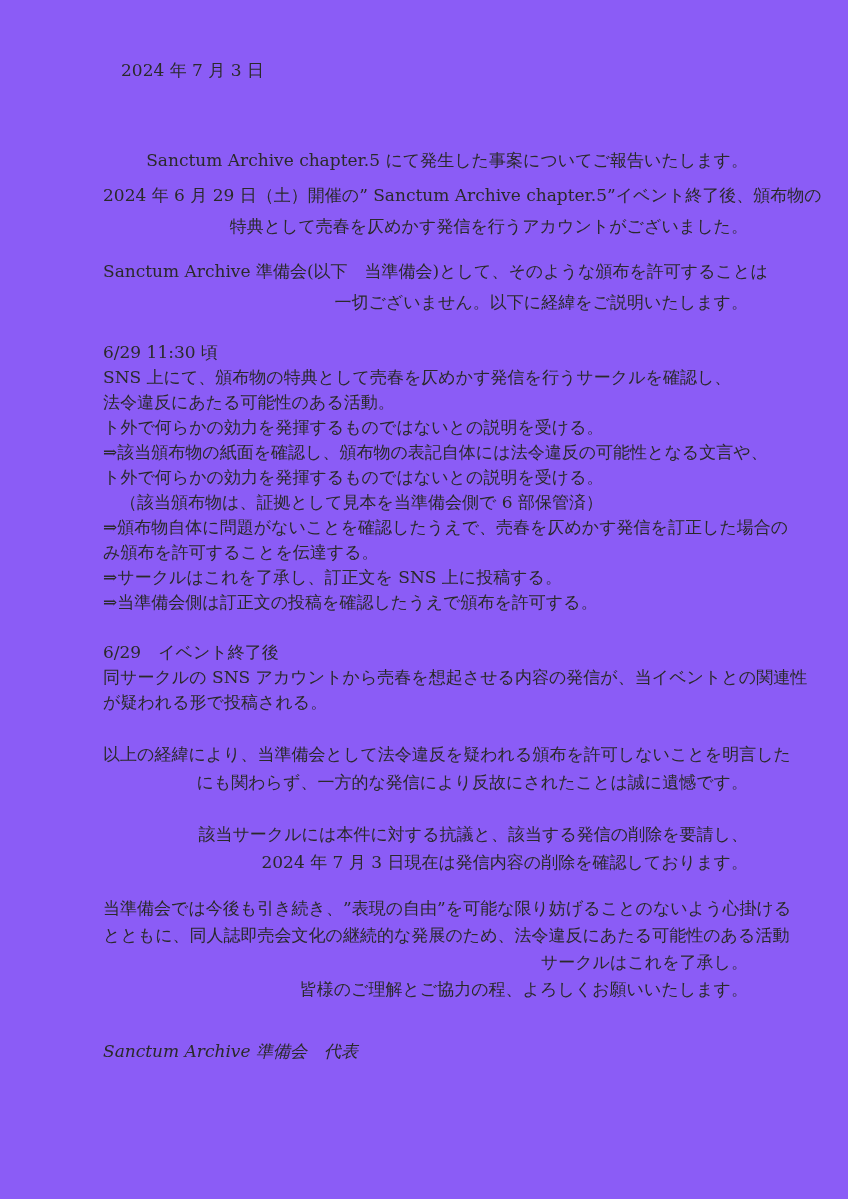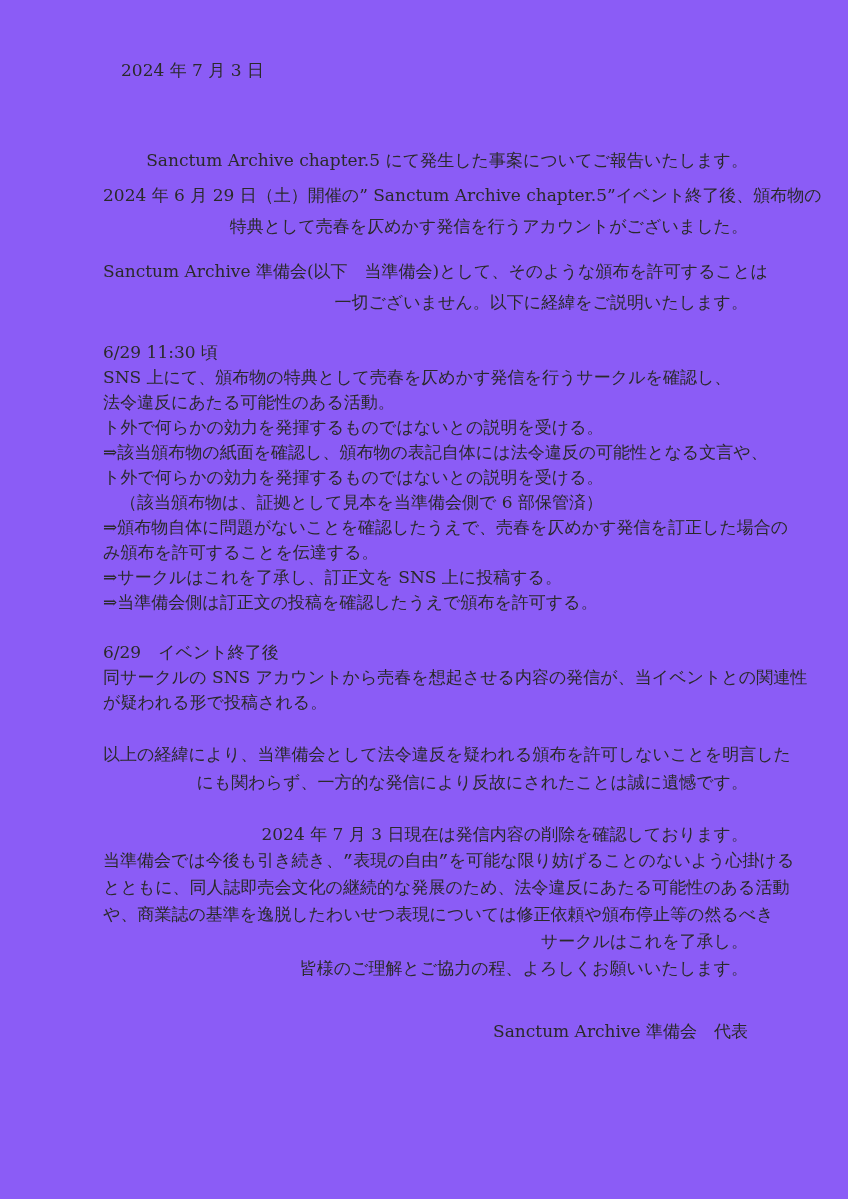--- a/index.html
+++ b/index.html
@@ -19,31 +19,31 @@
     box-sizing: border-box;
     padding: 57px 100px 0 103px;
     overflow: hidden;
   }
   .page p {
     margin: 0;
     white-space: pre;
   }
   .align-left   { text-align: left; }
   .align-center { text-align: right; }
-  .align-right  { text-align: right; }
+  .align-right  { text-align: left; font-style: italic; }
 
   .b-date     { padding-left: 18px; line-height: 26px; }
   .b-heading  { margin-top: 64px; line-height: 26px; }
   .b-p1       { margin-top: 7px; line-height: 31px; }
   .b-p2       { margin-top: 14px; line-height: 31px; }
   .b-chrono1  { margin-top: 22px; line-height: 25px; }
   .b-chrono2  { margin-top: 25px; line-height: 25px; }
   .b-c1       { margin-top: 25px; line-height: 28px; }
   .b-c2       { margin-top: 24px; line-height: 28px; }
-  .b-c3       { line-height: 27px; font-family: Liberation Mono, monospace; }
+  .b-c3       { margin-top: 19px; line-height: 27px; }
   .b-sign     { margin-top: 35px; line-height: 26px; }
 </style>
 </head>
 <body>
 
 <div class="page">
 
   <section class="b-date align-left">
     <p>2024 年 7 月 3 日</p>
   </section>
@@ -81,27 +81,27 @@
     <p>同サークルの SNS アカウントから売春を想起させる内容の発信が、当イベントとの関連性</p>
     <p>が疑われる形で投稿される。</p>
   </section>
 
   <section class="b-c1 align-center">
     <p>以上の経緯により、当準備会として法令違反を疑われる頒布を許可しないことを明言した</p>
     <p>にも関わらず、一方的な発信により反故にされたことは誠に遺憾です。</p>
   </section>
 
   <section class="b-c2 align-center">
+    <p>該当サークルには本件に対する抗議と、該当する発信の削除を要請し、</p>
     <p>2024 年 7 月 3 日現在は発信内容の削除を確認しております。</p>
   </section>
 
   <section class="b-c3 align-center">
     <p>当準備会では今後も引き続き、”表現の自由”を可能な限り妨げることのないよう心掛ける</p>
     <p>とともに、同人誌即売会文化の継続的な発展のため、法令違反にあたる可能性のある活動</p>
-    <p>や、商業誌の基準を逸脱したわいせつ表現については修正依頼や頒布停止等の然るべき</p>
     <p>サークルはこれを了承し。</p>
     <p>皆様のご理解とご協力の程、よろしくお願いいたします。</p>
   </section>
 
   <section class="b-sign align-right">
     <p>Sanctum Archive 準備会　代表</p>
   </section>
 
 </div>
 

